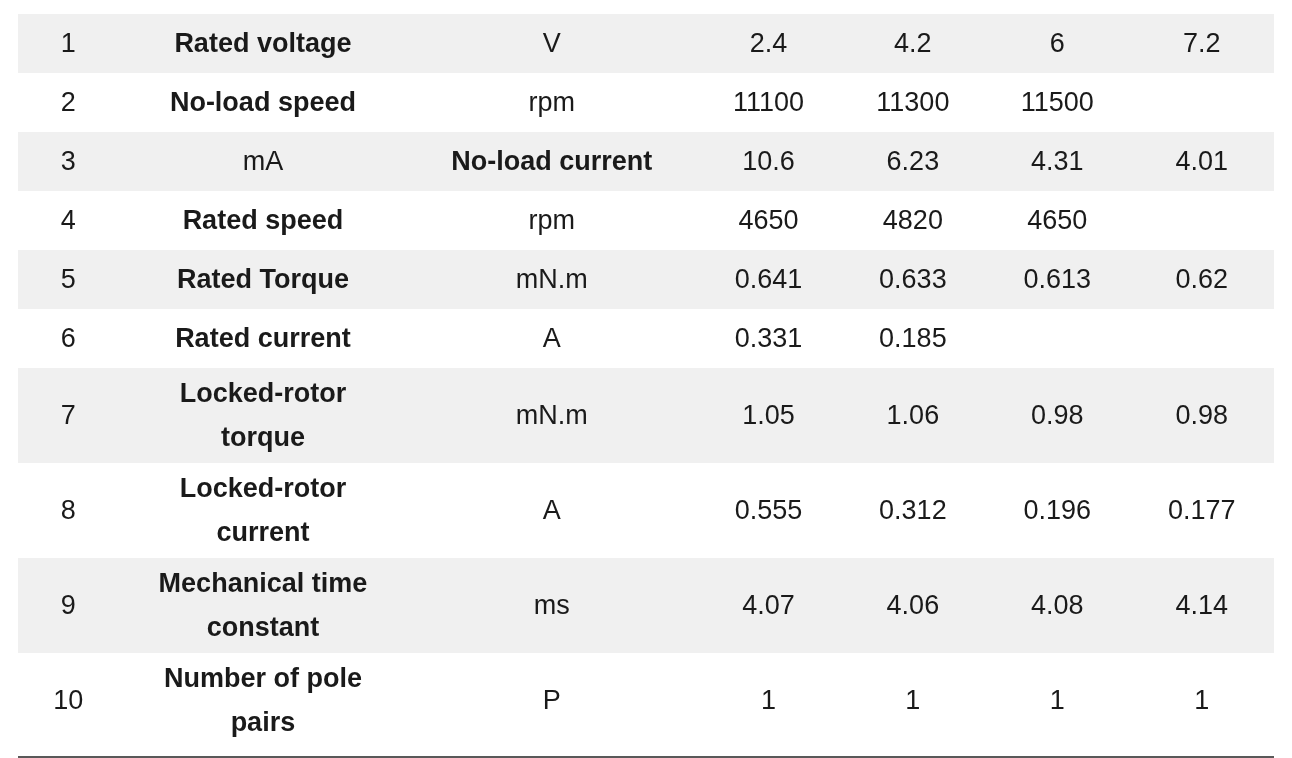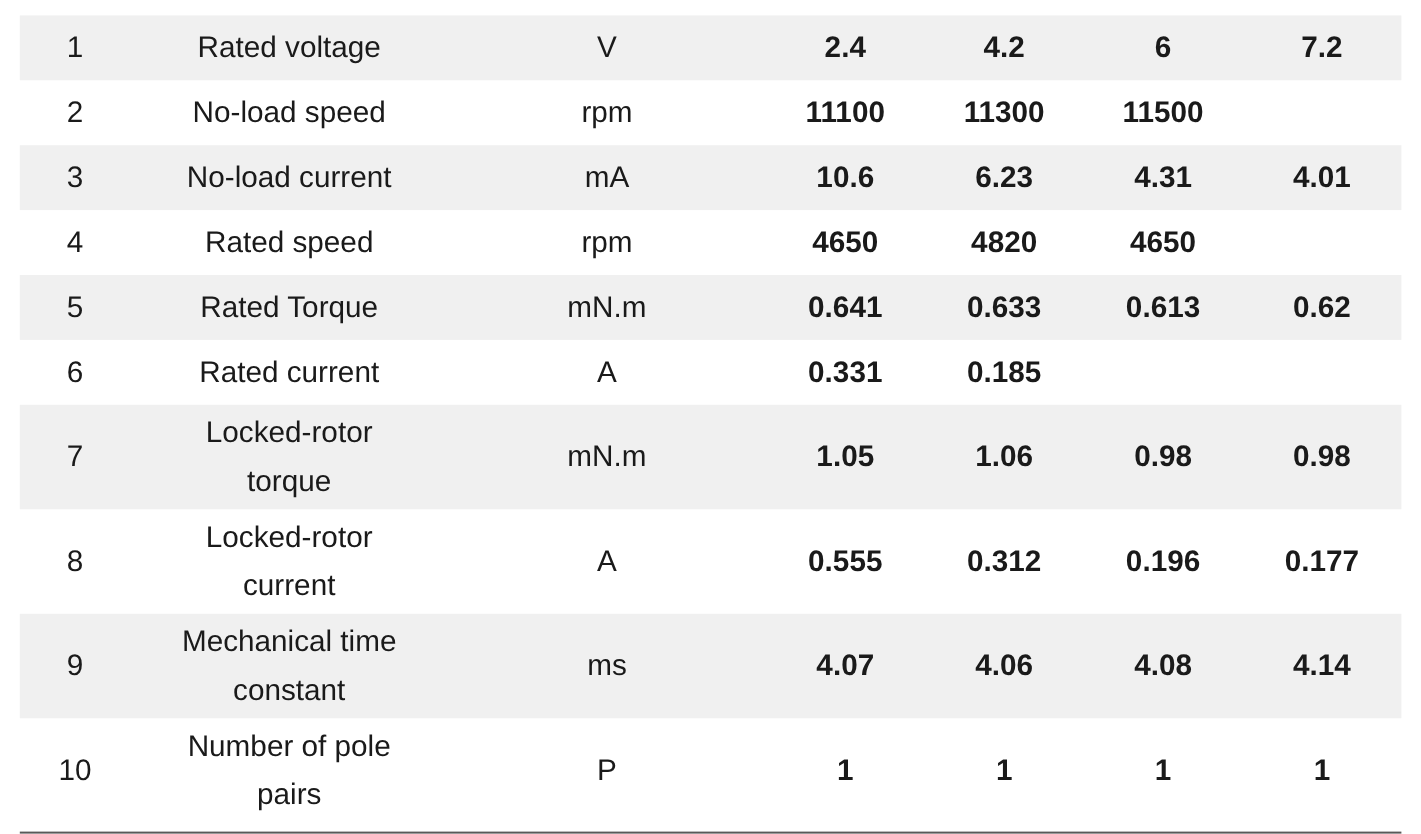--- a/index.html
+++ b/index.html
@@ -15,23 +15,23 @@
     position:absolute;
     left:18px;right:18px;top:14px;
     font-size:27px;
   }
   .row{display:flex;align-items:center;}
   .h1{height:59px;}
   .h2{height:95px;}
   .odd{background:#f0f0f0;}
   .c{text-align:center;}
   .no{width:8%;}
-  .param{width:23%;white-space:pre-line;line-height:1.62;}
+  .param{width:23%;white-space:pre-line;line-height:1.62;font-weight:bold;}
   .unit{width:23%;}
-  .val{width:11.5%;font-weight:bold;}
+  .val{width:11.5%;}
   .bottom-rule{
     position:absolute;
     left:18px;right:18px;bottom:0;
     height:2px;
     background:#595959;
   }
 </style>
 </head>
 <body>
 
@@ -51,22 +51,22 @@
     <div class="c no">2</div>
     <div class="c param">No-load speed</div>
     <div class="c unit">rpm</div>
     <div class="c val">11100</div>
     <div class="c val">11300</div>
     <div class="c val">11500</div>
   </div>
 
   <div class="row h1 odd">
     <div class="c no">3</div>
+    <div class="c unit">mA</div>
     <div class="c param">No-load current</div>
-    <div class="c unit">mA</div>
     <div class="c val">10.6</div>
     <div class="c val">6.23</div>
     <div class="c val">4.31</div>
     <div class="c val">4.01</div>
   </div>
 
   <div class="row h1">
     <div class="c no">4</div>
     <div class="c param">Rated speed</div>
     <div class="c unit">rpm</div>

